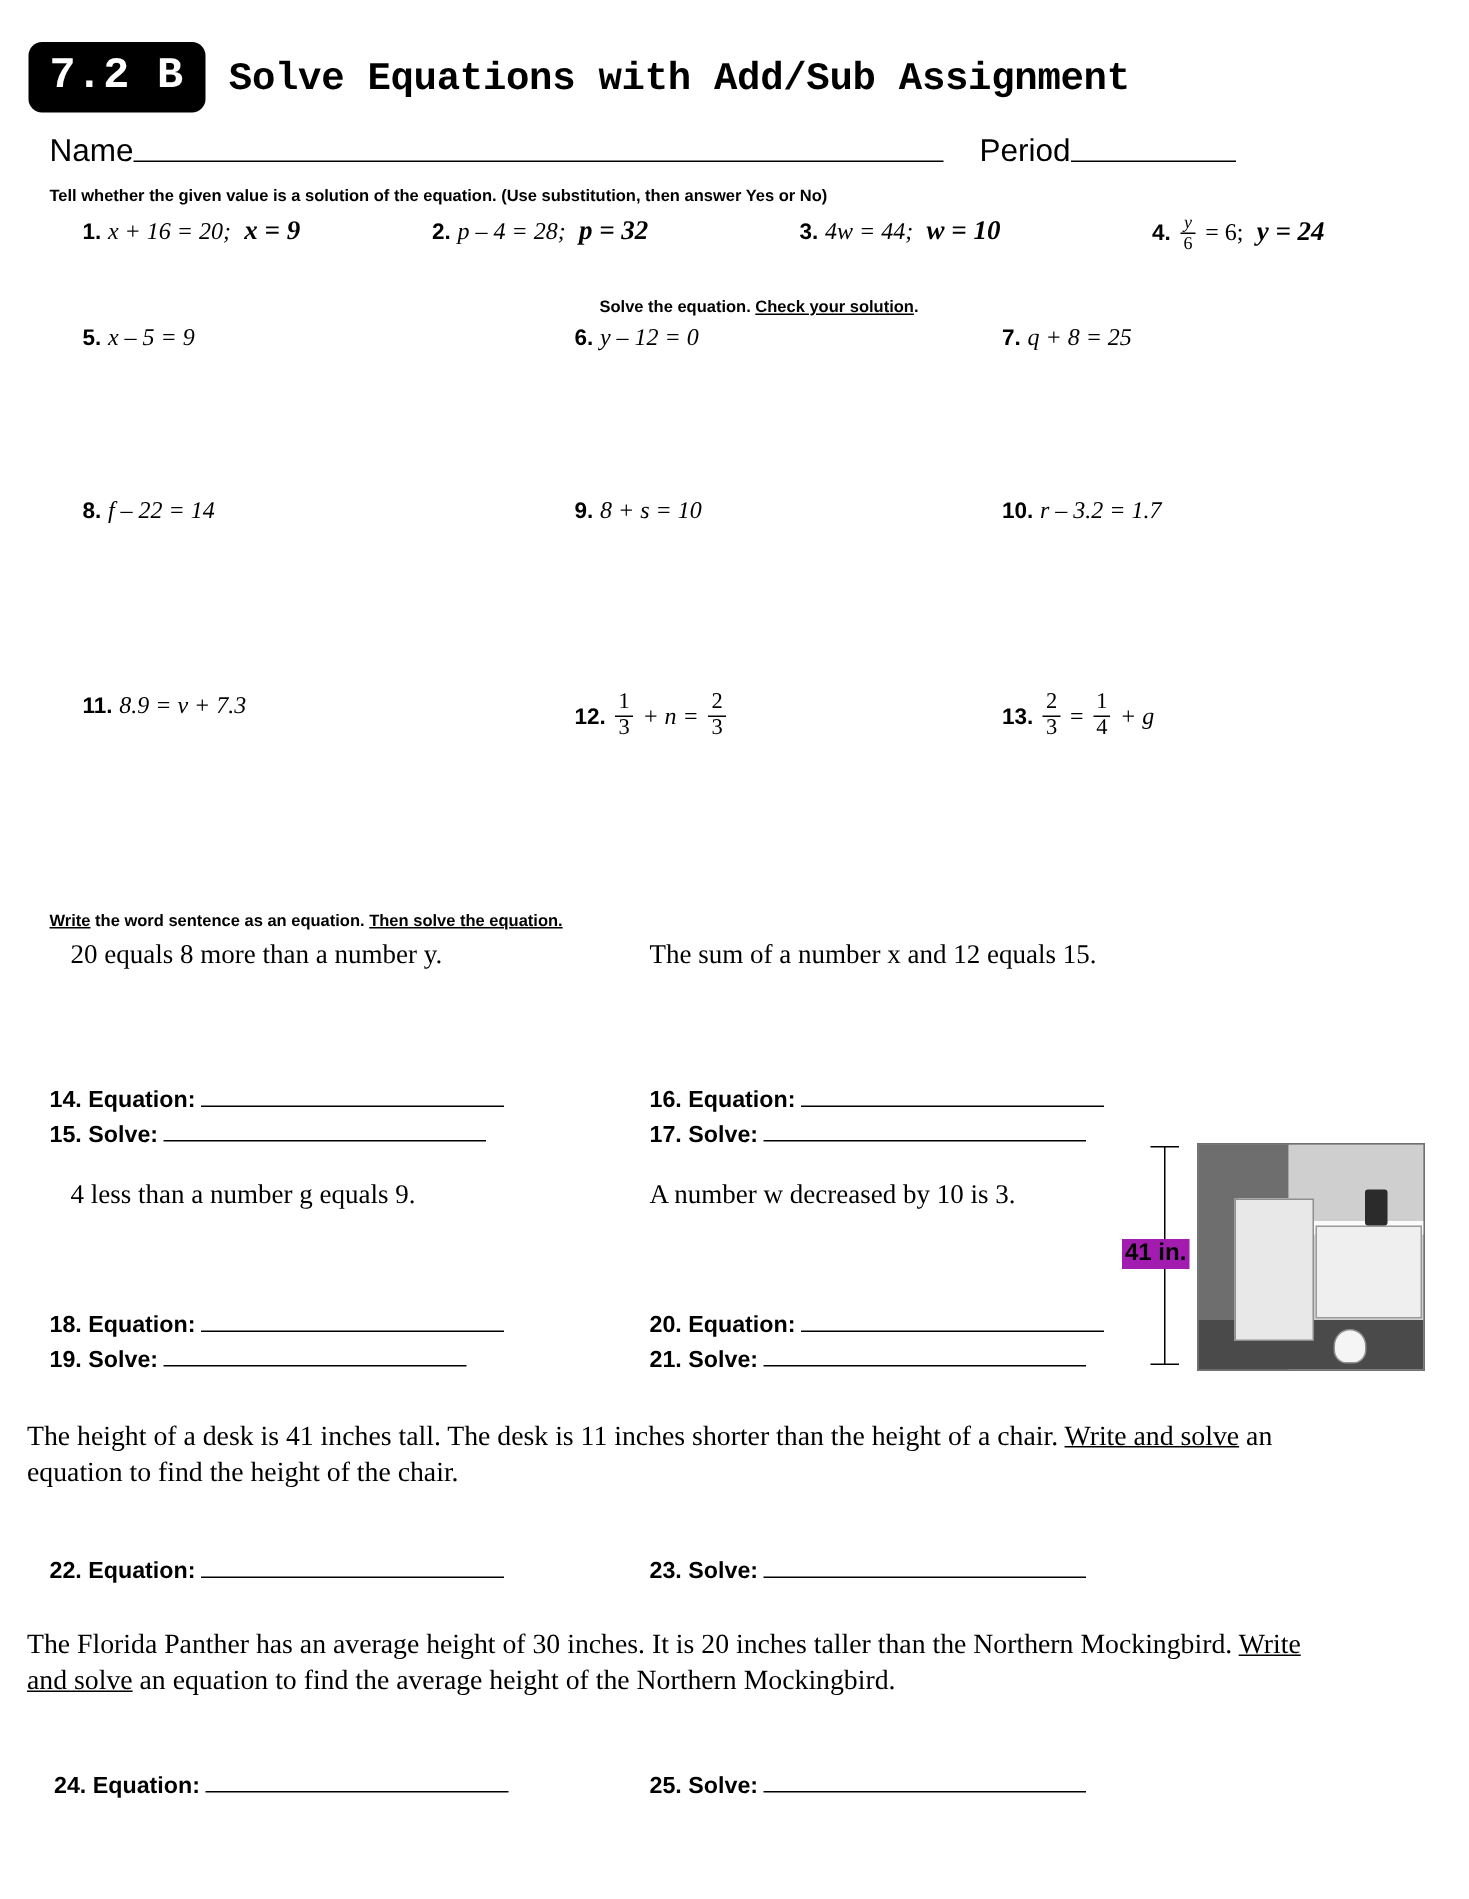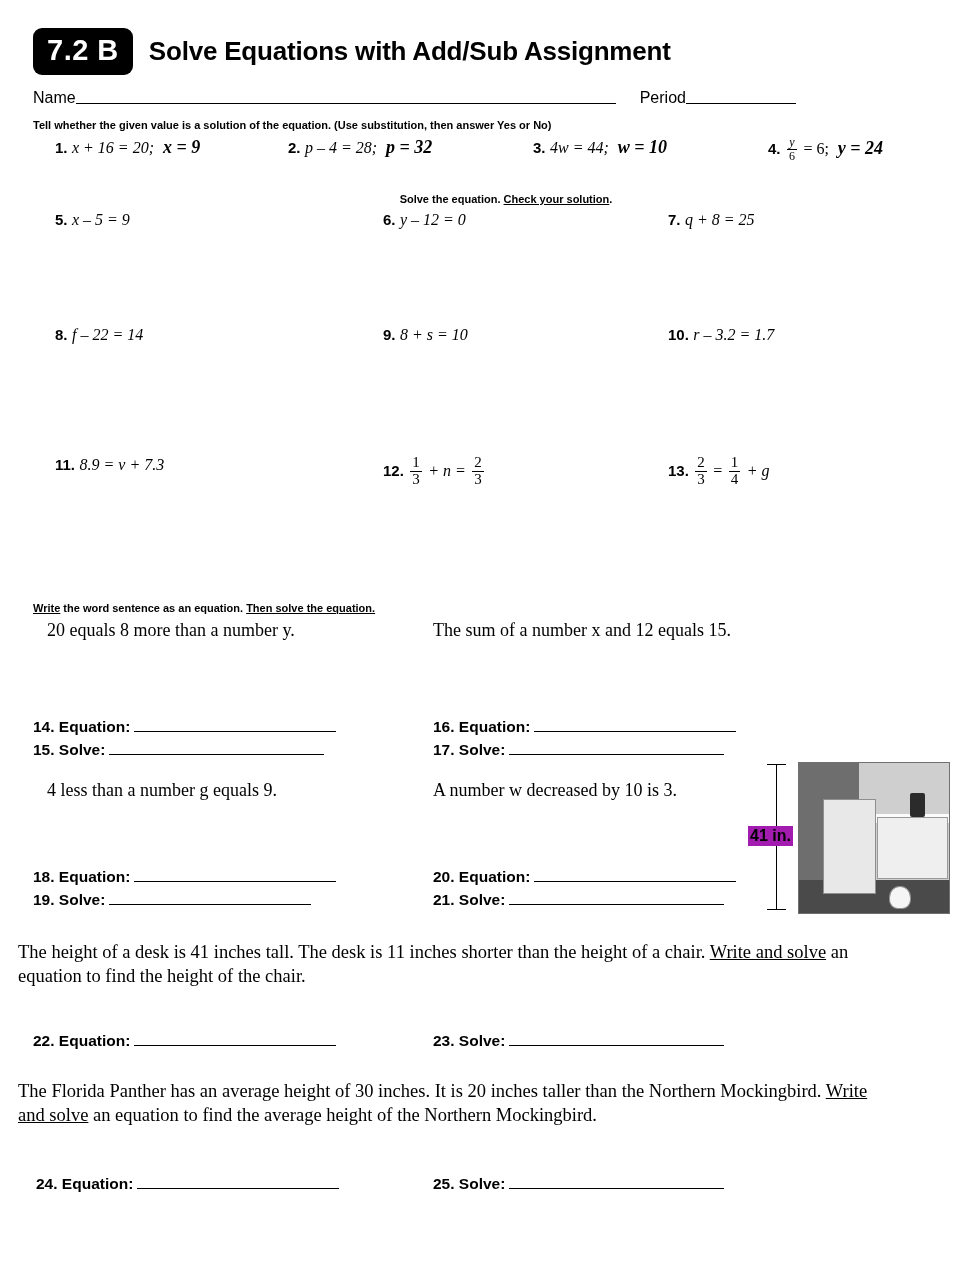--- a/index.html
+++ b/index.html
@@ -18,44 +18,45 @@
   .page {
     position: relative;
     width: 979px;
     height: 1266px;
     padding: 0;
   }
   
   .header {
     display: flex;
     align-items: center;
-    padding: 28px 0 0 33px;
+    padding: 28px 0 0 19px;
+    font-family: Liberation Mono, monospace;
   }
   .badge {
     background: #000;
     color: #fff;
     font-weight: bold;
     font-size: 29px;
     border-radius: 9px;
     padding: 8px 14px 10px 14px;
     line-height: 1;
     letter-spacing: 0.5px;
   }
   .doc-title {
     font-size: 26px;
     font-weight: bold;
     margin-left: 16px;
     letter-spacing: -0.2px;
   }
   
   .nameline {
     display: flex;
-    align-items: flex-start;
+    align-items: center;
     margin: 14px 0 0 33px;
-    font-size: 16px;
+    font-size: 21px;
   }
   .nameline .lbl { white-space: nowrap; }
   .rule-long {
     display: inline-block;
     width: 540px;
     border-bottom: 1px solid #000;
     height: 14px;
     margin: 0 0 2px 0;
   }
   .rule-short {

